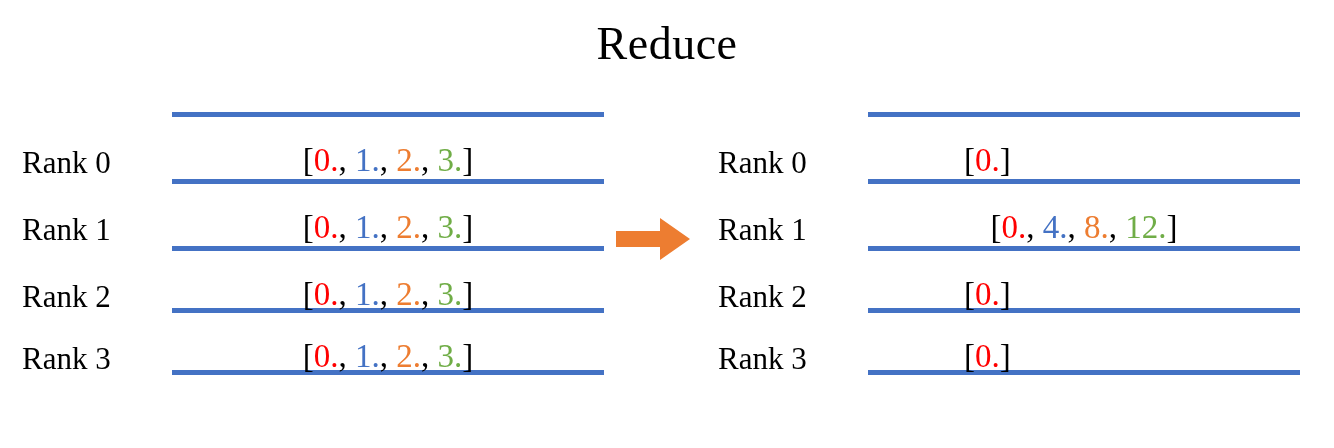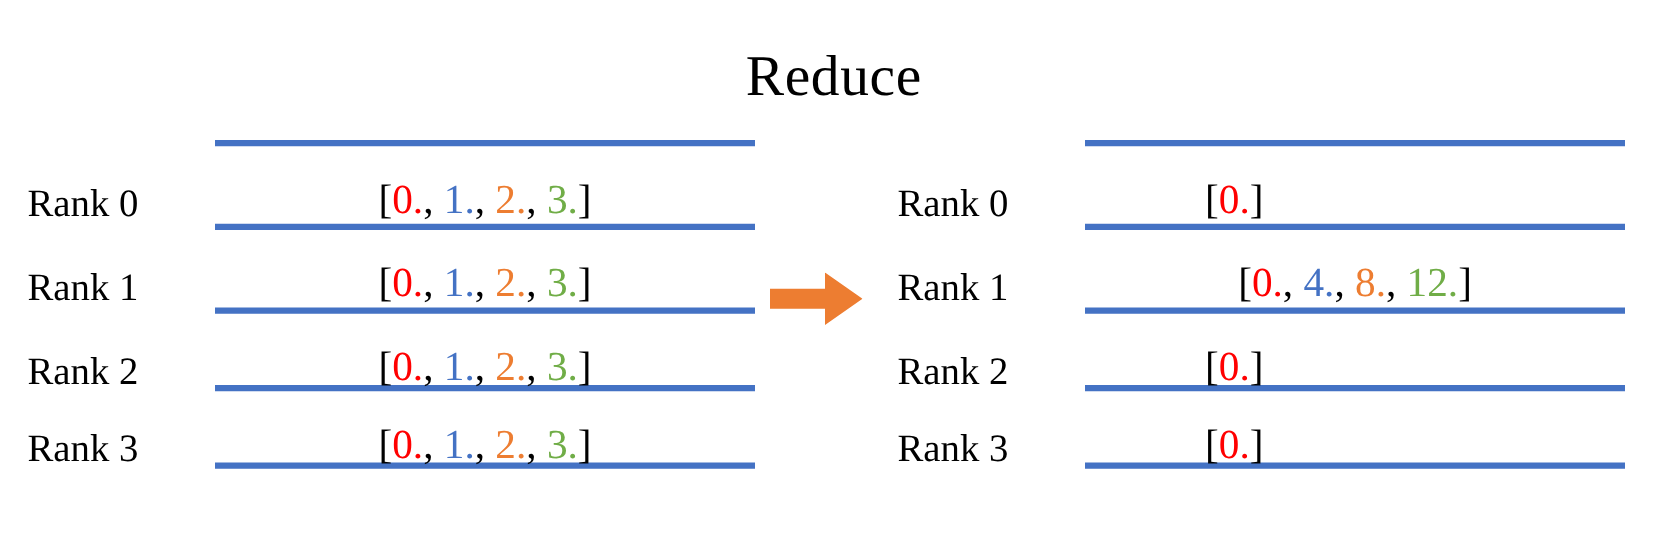--- a/index.html
+++ b/index.html
@@ -20,21 +20,21 @@
     position: absolute;
     left: 0; top: 0;
     width: 1334px;
     height: 448px;
   }
 
   
   #diagram-title {
     position: absolute;
     left: 0;
-    top: 31px;
+    top: 14px;
     width: 1334px;
     text-align: center;
     font-size: 46px;
     line-height: 60px;
     font-weight: 400;
     letter-spacing: 0.5px;
     color: #000000;
     white-space: nowrap;
   }
 

